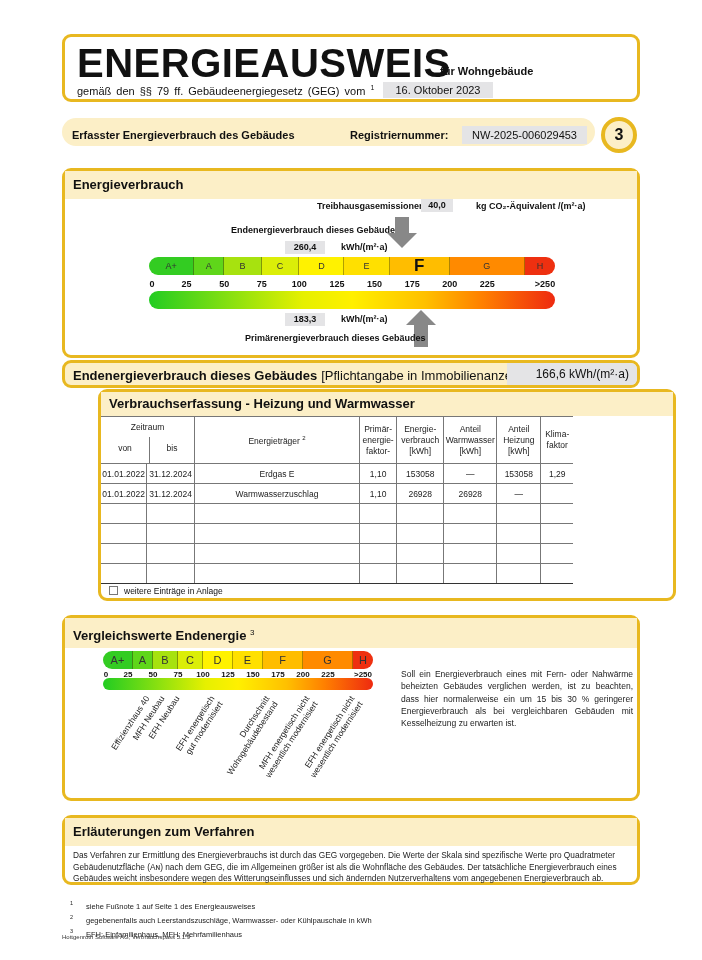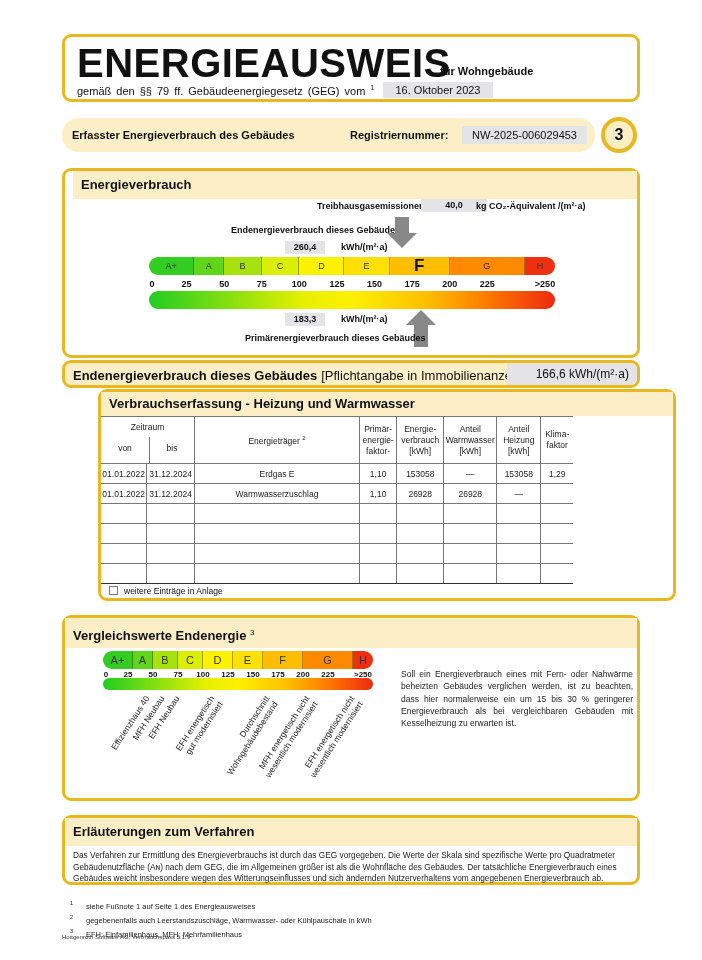--- a/index.html
+++ b/index.html
@@ -9,27 +9,27 @@
   .grey { background:#e4e4e6; display:inline-block; text-align:center; }
   .abs { position:absolute; }
   
   #hdr { left:62px; top:34px; width:578px; height:68px; }
   #title { position:absolute; left:12px; top:4px; font-size:40px; font-weight:bold; letter-spacing:0.5px; }
   #subtitle { position:absolute; left:375px; top:28px; font-size:11px; font-weight:bold; }
   #law { position:absolute; left:12px; top:47px; font-size:11px; word-spacing:2px; }
   #law sup { font-size:7px; }
   #date { position:absolute; left:318px; top:45px; width:110px; height:16px; line-height:16px; font-size:11px; }
   
-  #regrow { position:absolute; left:62px; top:118px; width:533px; height:34px; background:#fcefc7; border-radius:16px; }
+  #regrow { position:absolute; left:62px; top:118px; width:533px; height:28px; background:#fcefc7; border-radius:16px; }
   #regtitle { position:absolute; left:10px; top:11px; font-size:11px; font-weight:bold; }
   #reglabel { position:absolute; left:288px; top:11px; font-size:11px; font-weight:bold; }
   #regnum { position:absolute; left:400px; top:8px; width:125px; height:18px; line-height:18px; font-size:11px; }
   #pagenum { position:absolute; left:601px; top:117px; width:36px; height:36px; border:4px solid #e8b820; border-radius:50%; background:#fcefc7; box-sizing:border-box; text-align:center; line-height:28px; font-weight:bold; font-size:16px; }
   
-  #eb { left:62px; top:168px; width:578px; height:190px;padding-left:8px; }
+  #eb { left:62px; top:168px; width:578px; height:190px; }
   #eb .boxhead { height:28px; line-height:28px; }
   .small { font-size:9px; font-weight:bold; }
   .scalebar { position:absolute; height:18px; border-radius:10px; overflow:hidden; display:flex; }
   .scalebar .seg { height:100%; border-right:1px solid rgba(80,60,0,0.45); box-sizing:border-box; text-align:center; font-size:9px; color:#333; line-height:18px; }
   .scalebar .seg:last-child { border-right:none; }
   .ticks { position:absolute; font-size:9px; font-weight:bold; }
   .ticks span { position:absolute; transform:translateX(-50%); white-space:nowrap; }
   .gradbar { position:absolute; border-radius:10px; background:linear-gradient(to right,#22cc22 0%,#88e010 20%,#e6f000 38%,#fff000 50%,#ffc000 68%,#ff8000 82%,#ee2a10 100%); }
   
   #pflicht { left:62px; top:360px; width:578px; height:28px; }
@@ -75,21 +75,21 @@
 <div id="regrow">
   <div id="regtitle">Erfasster Energieverbrauch des Gebäudes</div>
   <div id="reglabel">Registriernummer:</div>
   <div id="regnum" class="grey">NW-2025-006029453</div>
 </div>
 <div id="pagenum">3</div>
 
 <div class="box" id="eb">
   <div class="boxhead">Energieverbrauch</div>
   <div class="abs small" style="left:252px;top:30px;">Treibhausgasemissionen</div>
-  <div class="abs small grey" style="left:356px;top:28px;width:66px;height:13px;line-height:13px;">40,0</div>
+  <div class="abs small grey" style="left:356px;top:28px;width:32px;height:13px;line-height:13px;">40,0</div>
   <div class="abs small" style="left:411px;top:30px;">kg CO₂-Äquivalent /(m²·a)</div>
 
   <div class="abs small" style="left:166px;top:54px;">Endenergieverbrauch dieses Gebäudes</div>
   <div class="abs small grey" style="left:220px;top:70px;width:40px;height:13px;line-height:13px;">260,4</div>
   <div class="abs small" style="left:276px;top:71px;">kWh/(m²·a)</div>
 
   <div id="arrowDown" class="abs" style="left: 336.517px; top: 46px;">
     <div style="position:absolute;left:-7px;top:0;width:14px;height:16px;background:#888;"></div>
     <div style="position:absolute;left:-15px;top:16px;width:0;height:0;border-left:15px solid transparent;border-right:15px solid transparent;border-top:15px solid #888;"></div>
   </div>

